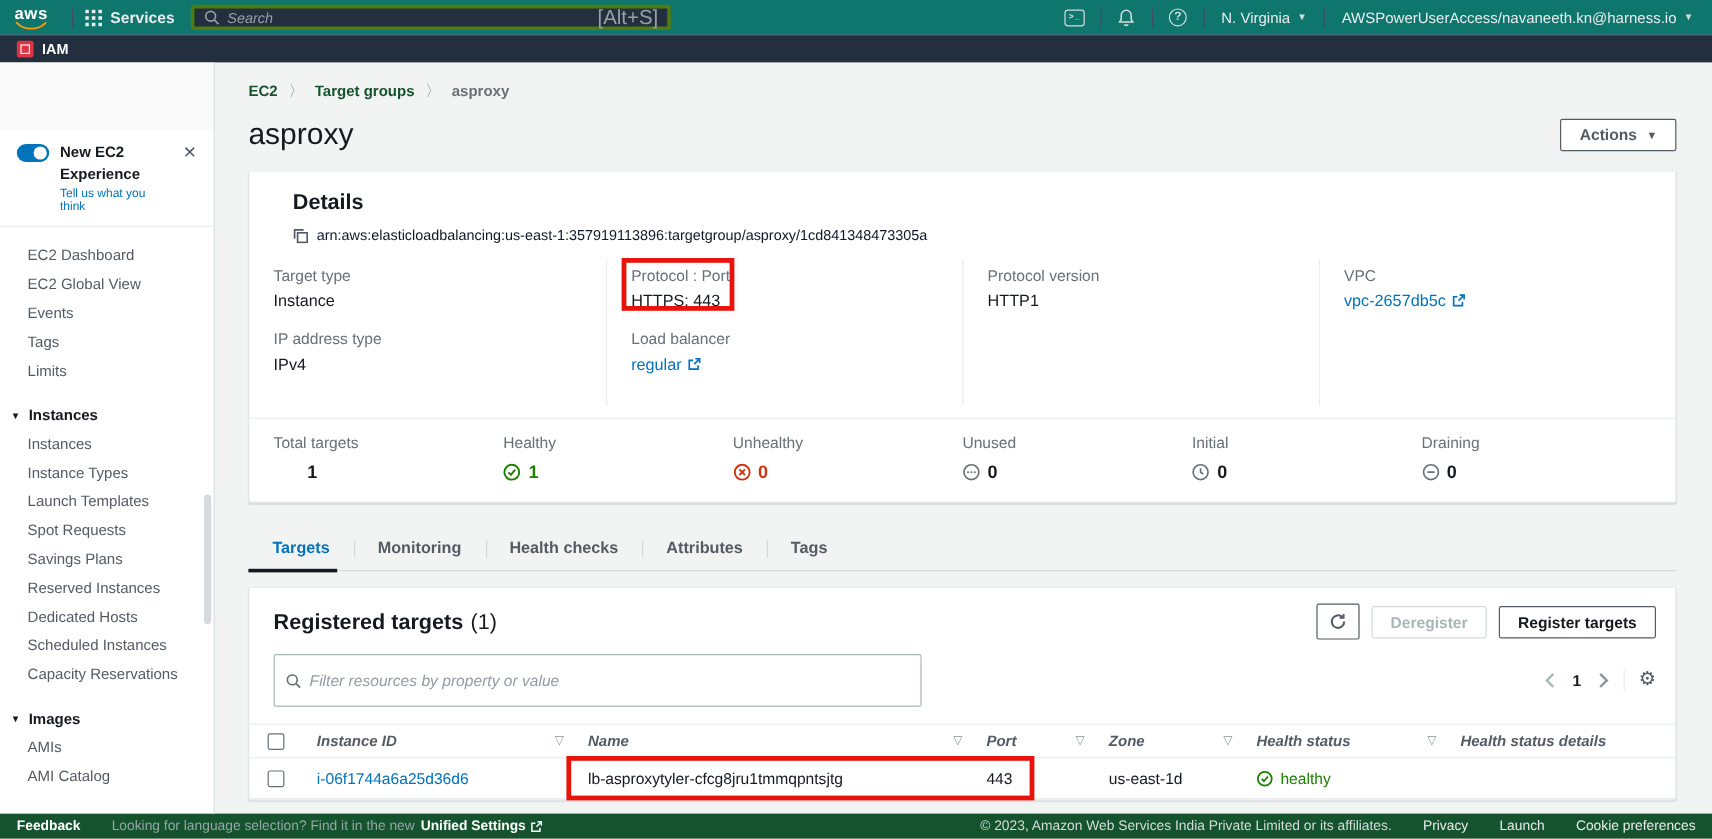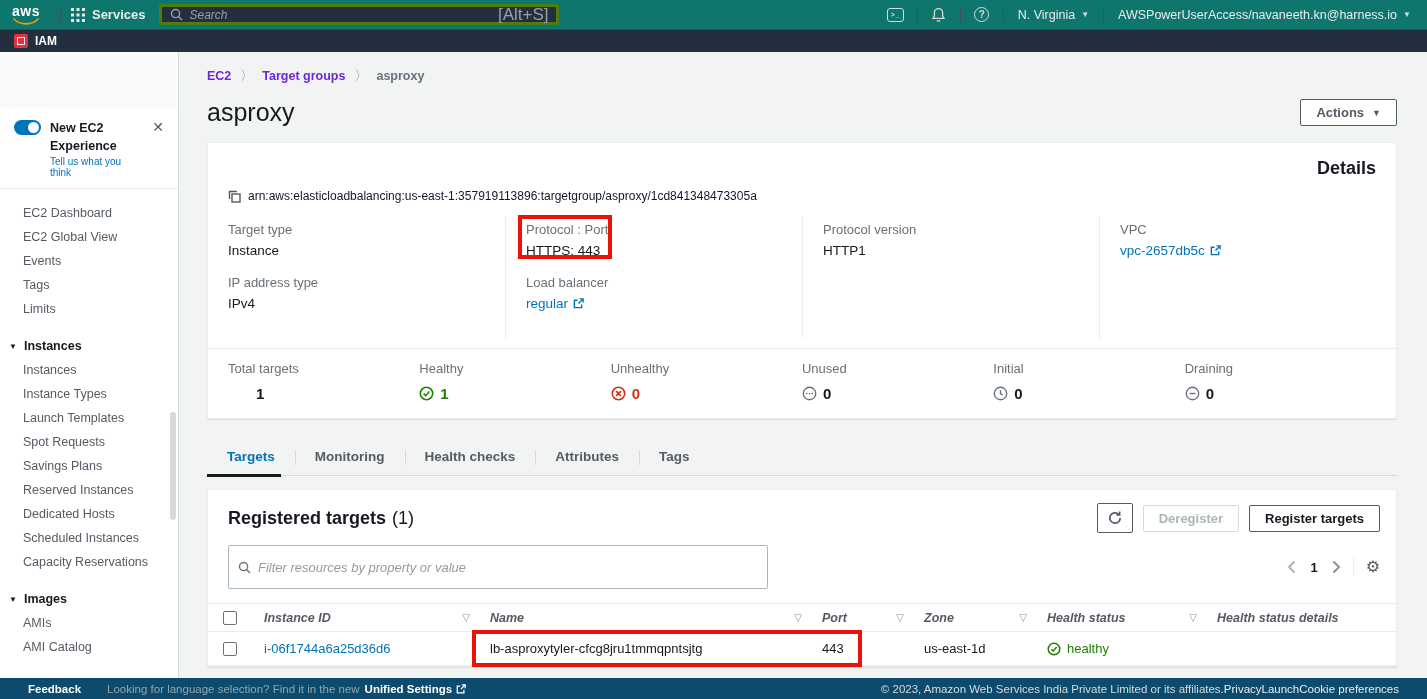--- a/index.html
+++ b/index.html
@@ -45,34 +45,34 @@
   .sb-nav { padding:12px 0 10px; }
   .sb-item { display:block; padding:5px 8px 5px 23px; font-size:12.5px; color:#545b64; cursor:pointer; }
   .sb-section { display:flex; align-items:center; gap:7px; padding:5px 8px 5px 9px; margin-top:13px; font-size:12.5px; font-weight:bold; color:#16191f; cursor:pointer; }
   .sb-section .tri { font-size:8px; color:#16191f; }
   .sb-scrollthumb { position:absolute; right:2px; top:360px; width:6px; height:108px; background:#d7dadd; border-radius:3px; }
 
   .main { flex:1 1 auto; padding:0 30px 0 28px; overflow:hidden; position:relative; }
 
   
   .breadcrumb { margin-top:15px; display:flex; align-items:center; gap:9px; font-size:12.5px; font-weight:bold; }
-  .bc-link { color:#6d28d9; cursor:pointer; }
+  .bc-link { color:#14532d; cursor:pointer; }
   .bc-sep { color:#879596; font-weight:normal; font-size:13px; }
   .bc-current { color:#687078; }
   .title-row { margin-top:13px; display:flex; align-items:center; justify-content:space-between; }
   .page-title { font-size:25px; font-weight:500; color:#16191f; }
   .btn { display:inline-flex; align-items:center; gap:8px; border:1px solid #545b64; border-radius:2px; background:#fff; padding:5px 15px; font-size:13px; font-weight:bold; color:#545b64; cursor:pointer; font-family:inherit; }
   .btn.primary-border { color:#16191f; }
   .btn.disabled { border-color:#d5dbdb; color:#aab7b8; cursor:default; }
   .btn .caret2 { font-size:9px; }
 
   
   .card { background:#fff; border:1px solid #eaeded; border-radius:2px; box-shadow:0 1px 1px 0 rgba(0,28,36,.1); }
   .details-card { margin-top:15px; }
-  .details-head { padding:15px 20px 13px;text-align:right; }
+  .details-head { padding:15px 36px 13px; }
   .details-title { font-size:18px; font-weight:bold; color:#16191f; }
   .arn-row { margin-top:10px; display:flex; align-items:center; gap:7px; }
   .arn-text { font-size:12px; color:#0f172a; }
   .copy-ic { cursor:pointer; display:flex; }
 
   .details-grid { display:grid; grid-template-columns:1fr 1fr 1fr 1fr; padding-bottom:10px; }
   .dcol { padding:6px 20px 10px; }
   .dcol + .dcol { border-left:1px solid #eaeded; }
   .field { margin-bottom:17px; position:relative; }
   .f-label { font-size:13px; color:#687078; }
@@ -120,25 +120,25 @@
   .sort { color:#879596; font-size:10px; cursor:pointer; }
   .tbl-row { height:34px; border-bottom:1px solid #eaeded; position:relative; }
   .td { padding:0 10px; font-size:13px; color:#16191f; display:flex; align-items:center; }
   .cellcb { justify-content:flex-start; padding-left:15px; }
   .cb { width:14px; height:14px; border:1.6px solid #687078; border-radius:2px; background:#fff; cursor:pointer; }
   .id-link { color:#0073bb; cursor:pointer; }
   .health { display:flex; align-items:center; gap:6px; color:#1d8102; }
   .annot-row { left:264px; top:-2px; width:390px; height:37px; }
 
   
-  .footer { height:21px; background:#0c4a6e; display:flex; align-items:center; padding:0 28px; gap:26px; flex:0 0 auto; font-size:11.5px; }
+  .footer { height:21px; background:#14532d; display:flex; align-items:center; padding:0 14px; gap:26px; flex:0 0 auto; font-size:11.5px; }
   .ft-feedback { color:#fff; font-weight:bold; cursor:pointer; }
   .ft-lang { color:#95a5a6; display:flex; align-items:center; gap:5px; }
   .ft-strong { color:#fff; font-weight:bold; cursor:pointer; display:inline-flex; align-items:center; gap:4px; }
-  .ft-right { margin-left:auto; display:flex; align-items:flex-end; }
+  .ft-right { margin-left:auto; display:flex; align-items:flex-end; gap:26px; }
   .ft-copy { color:#d5dbdb; }
   .ft-link { color:#e9ebed; cursor:pointer; }
 </style>
 </head>
 <body>
 
 <div class="app">
 
   <div class="topnav">
     <div class="awslogo">

